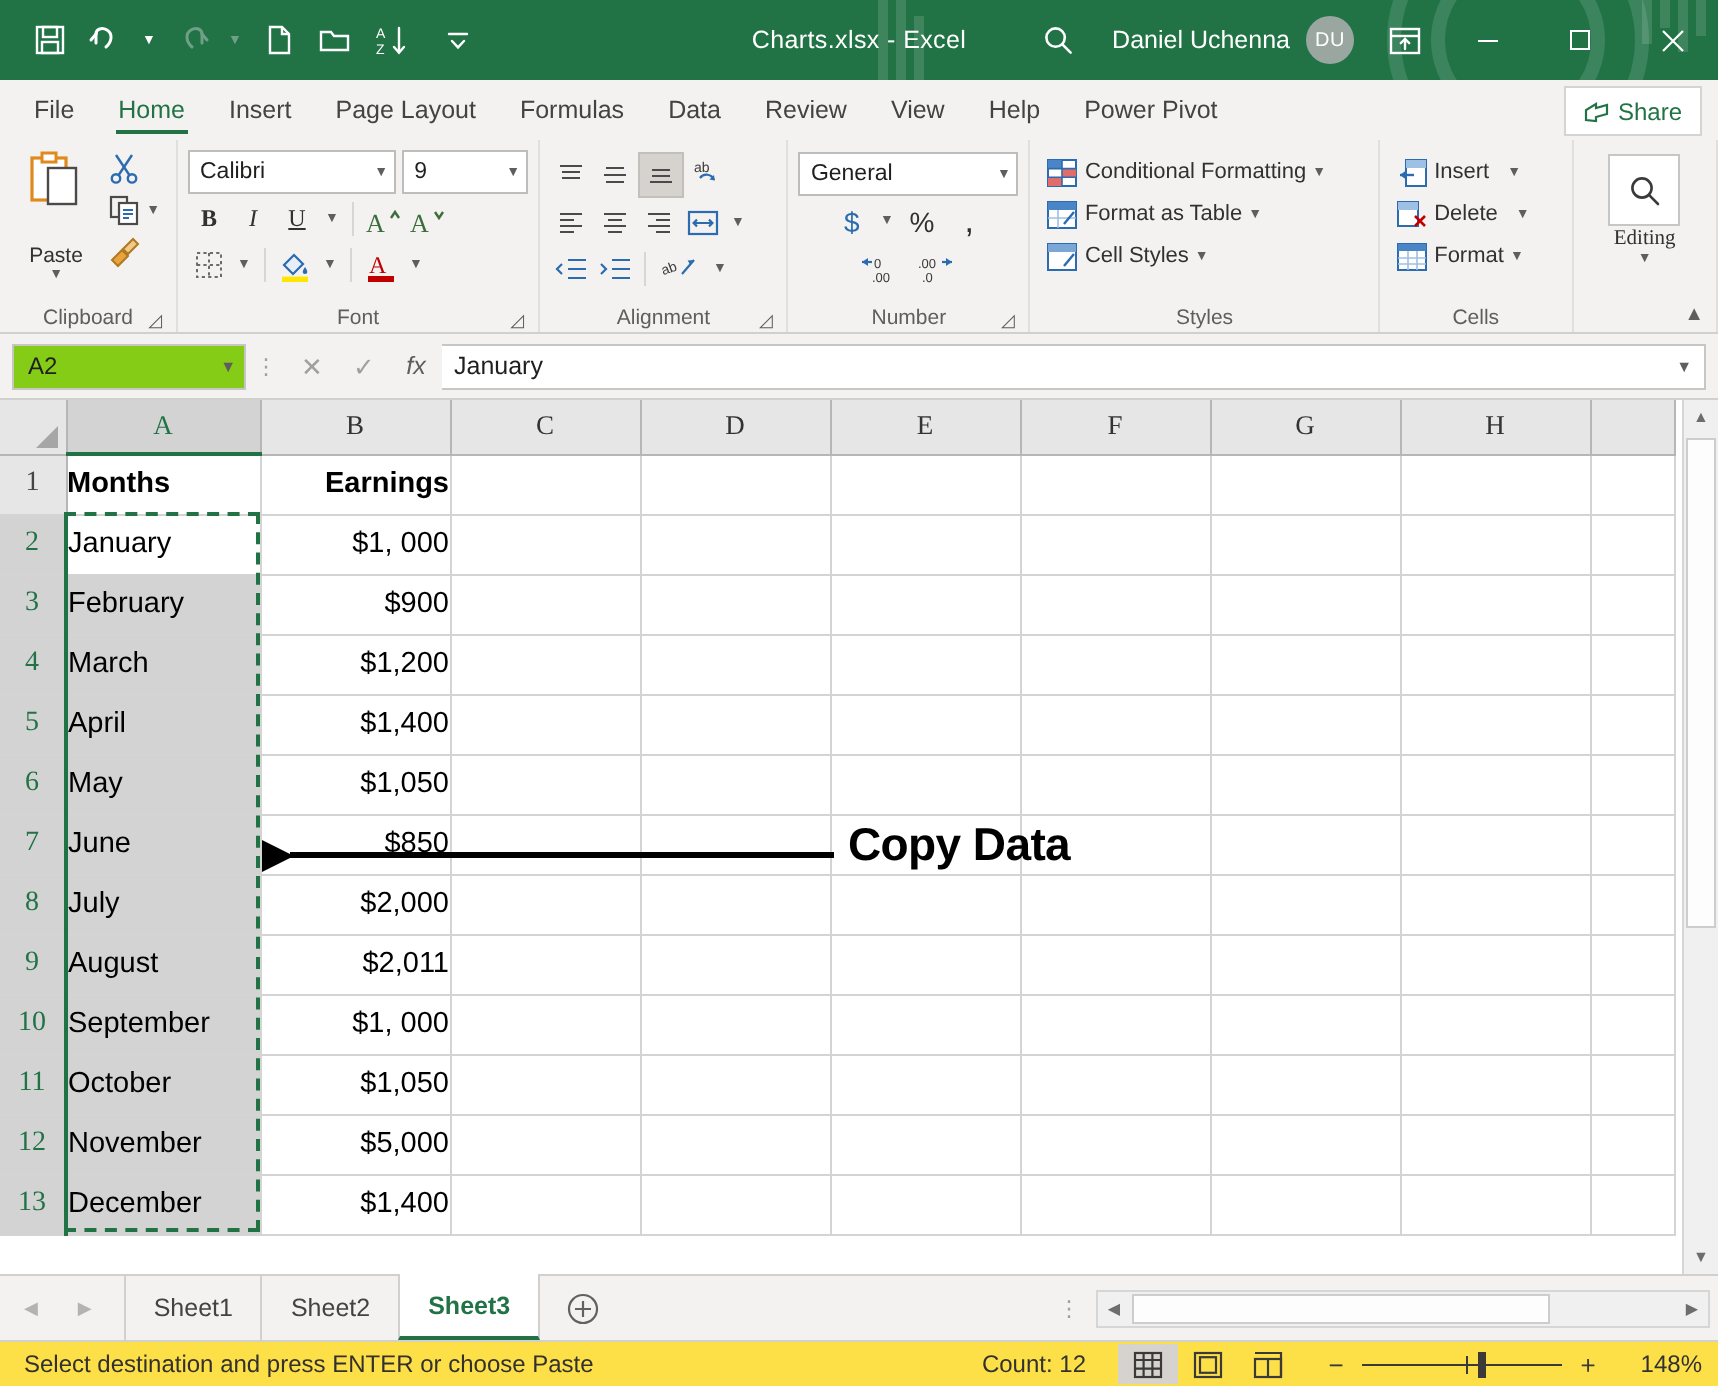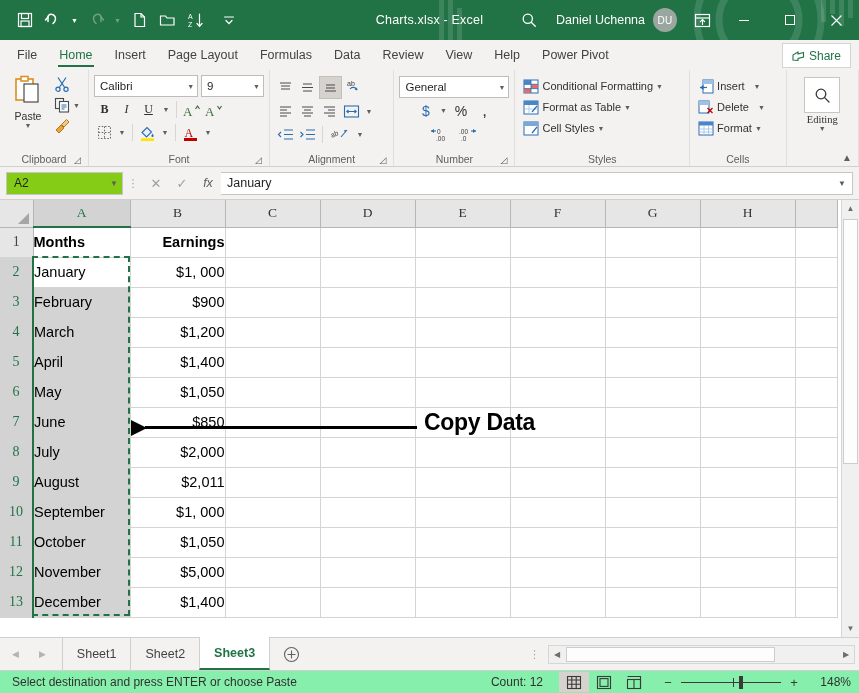--- a/index.html
+++ b/index.html
@@ -468,21 +468,21 @@
     height: 13px;
     margin: 0 1px;
     background: #fdfdfd;
     border: 1px solid #cdcdcd;
   }
   .hsb-track { width: 62px; }
 
   
   .statusbar {
     flex: 0 0 22px;
-    background: #86efac;
+    background: #fde047;
     border-top: 1px solid #d2d0ce;
     display: flex;
     align-items: center;
     padding: 0 8px 0 12px;
     font-size: 12px;
     color: #323130;
   }
   .sb-right {
     margin-left: auto;
     display: flex;
@@ -665,21 +665,21 @@
   <div class="ribbon">
 
     <div class="rgroup" style="width:78px;">
       <div class="rg-body">
         <div class="big-btn">
           <svg width="31" height="34" viewBox="0 0 31 34">
             <rect x="3" y="4" width="17" height="21" fill="#fff" stroke="#e08a1e" stroke-width="1.6"></rect>
             <rect x="8" y="1.5" width="7" height="4.5" fill="#fff" stroke="#e08a1e" stroke-width="1.5"></rect>
             <rect x="11" y="9" width="14" height="18" fill="#fff" stroke="#4a4a4a" stroke-width="1.2"></rect>
           </svg>
-          <span style="margin-top:1px;">Paste</span>
+          <span style="margin-top:13px;">Paste</span>
           <span class="chev">▼</span>
         </div>
         <div class="sm-col" style="padding-top:1px;">
           <div class="sm-btn">
             <svg width="16" height="16" viewBox="0 0 16 16" fill="none" stroke="#2b6cb0" stroke-width="1.2">
               <path d="M4 1.5 L11 12"></path>
                 <path d="M12 1.5 L5 12"></path>
               <circle cx="4" cy="13.2" r="2.1"></circle>
                 <circle cx="12" cy="13.2" r="2.1"></circle>
             </svg>

